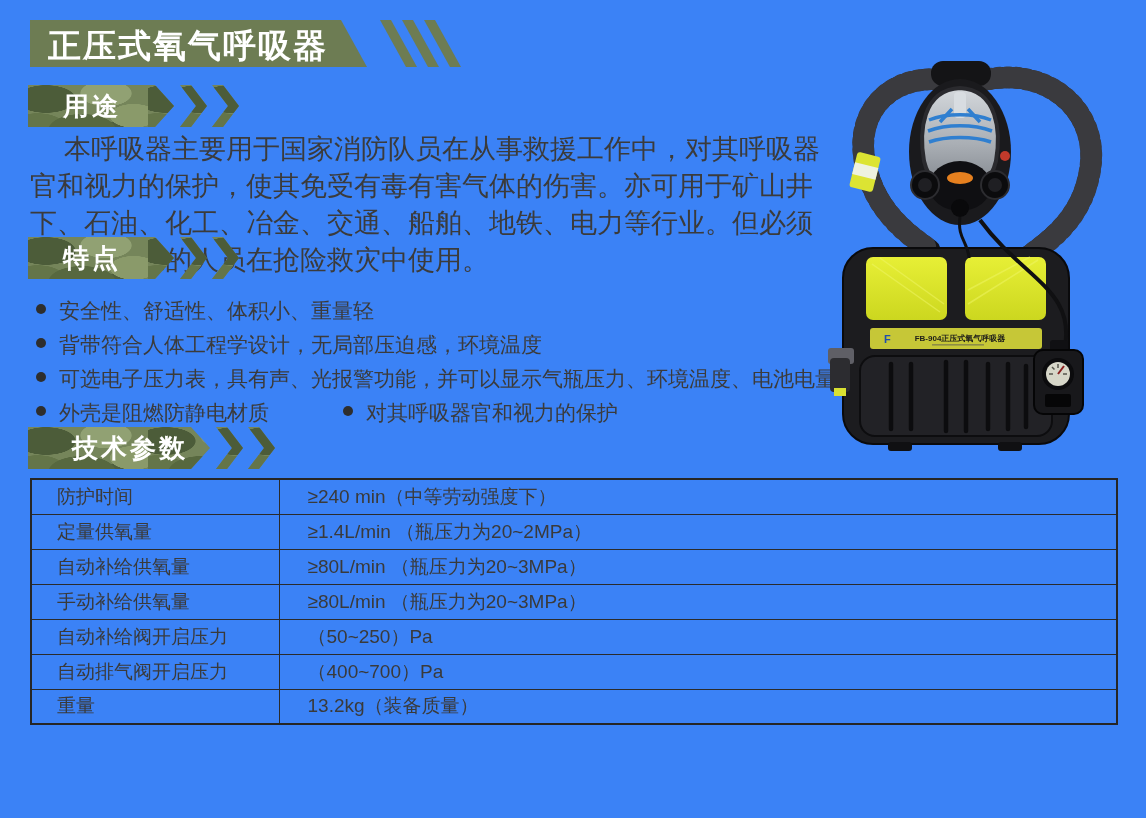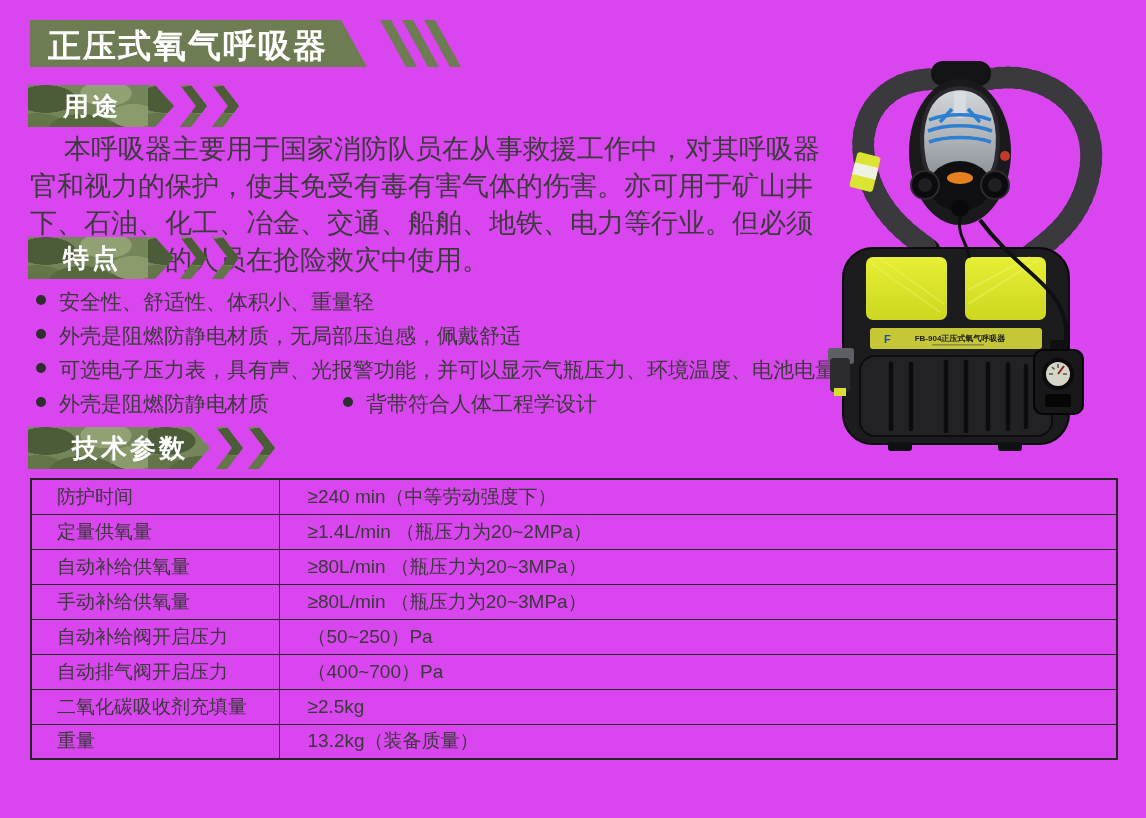--- a/index.html
+++ b/index.html
@@ -1,18 +1,18 @@
 <!DOCTYPE html>
 <html><head>
 <meta charset="utf-8">
 <style>
   * { box-sizing: border-box; margin: 0; padding: 0; }
   html,body { width:1146px; height:818px; background:#ffffff;
     font-family:"Liberation Sans","DejaVu Sans",sans-serif; color:#3b3b3b; }
-  .page { position:relative; width:1146px; height:818px; background:#d946ef; overflow:hidden; }
+  .page { position:relative; width:1146px; height:818px; background:#3b82f6; overflow:hidden; }
 
   
   .banner { position:absolute; left:30px; top:20px; width:440px; height:47px; }
   .banner-body { position:absolute; left:0; top:0; width:337px; height:47px;
     background:#6d7c53; clip-path:polygon(0 0, 311px 0, 337px 100%, 0 100%); }
   .banner-stripe { position:absolute; top:0; width:37px; height:47px; background:#6d7c53;
     clip-path:polygon(0 0, 11px 0, 37px 100%, 26px 100%); }
   .bs1{left:350px;} .bs2{left:372px;} .bs3{left:394px;}
   .banner-text { position:absolute; left:18px; top:4px; font-size:33px; font-weight:bold;
     color:#fff; letter-spacing:2px; }
@@ -37,21 +37,21 @@
   .badge-sm .badge-block { width:146px;padding-left:35px; }
   .badge-sm .c1 { left:152px; } .badge-sm .c2 { left:184px; }
   .badge-lg .badge-block { width:182px;padding-left:44px; }
   .badge-lg .c1 { left:188px; } .badge-lg .c2 { left:220px; }
 
   
   .purpose { position:absolute; left:30px; top:131px; width:790px;
     font-size:27px; line-height:37px; text-indent:34px; color:#3b3b3b; }
 
   
-  .features { position:absolute; left:32px; top:289px; width:820px; }
+  .features { position:absolute; left:32px; top:298px; width:820px; }
   .feature-row { display:flex; margin-bottom:9px; }
   .feature-item { display:flex; align-items:flex-start; font-size:21px; line-height:25px; color:#3b3b3b; }
   .feature-item + .feature-item { margin-left:70px; }
   .dot { display:inline-block; margin:6px 13px 0 4px; width:10px; height:10px;
     border-radius:50%; background:#2e2e2e; flex:0 0 auto; }
 
   
   .spec { position:absolute; left:30px; top:478px; width:1088px;
     border-collapse:collapse; table-layout:fixed; }
   .spec td { border:1.5px solid #2b2b2b; height:35px; font-size:19px;
@@ -97,37 +97,37 @@
   <div class="features">
     <div class="feature-row">
       <div class="feature-item">
         <span class="dot"></span>
         <span>安全性、舒适性、体积小、重量轻</span>
       </div>
     </div>
     <div class="feature-row">
       <div class="feature-item">
         <span class="dot"></span>
-        <span>外壳是阻燃防静电材质，无局部压迫感，佩戴舒适</span>
+        <span>背带符合人体工程学设计，无局部压迫感，环境温度</span>
       </div>
     </div>
     <div class="feature-row">
       <div class="feature-item">
         <span class="dot"></span>
         <span>可选电子压力表，具有声、光报警功能，并可以显示气瓶压力、环境温度、电池电量</span>
       </div>
     </div>
     <div class="feature-row">
       <div class="feature-item">
         <span class="dot"></span>
         <span>外壳是阻燃防静电材质</span>
       </div>
       <div class="feature-item">
         <span class="dot"></span>
-        <span>背带符合人体工程学设计</span>
+        <span>对其呼吸器官和视力的保护</span>
       </div>
     </div>
   </div>
 
   <div class="badge badge-lg" style="top:427px; width:250px;">
     <div class="badge-block camo">
       <span>技术参数</span>
     </div>
     <div class="badge-chevron camo c1"></div>
     <div class="badge-chevron camo c2"></div>
@@ -151,24 +151,20 @@
         <td class="lbl">手动补给供氧量</td>
         <td class="val">≥80L/min （瓶压力为20~3MPa）</td>
       </tr>
       <tr>
         <td class="lbl">自动补给阀开启压力</td>
         <td class="val">（50~250）Pa</td>
       </tr>
       <tr>
         <td class="lbl">自动排气阀开启压力</td>
         <td class="val">（400~700）Pa</td>
-      </tr>
-      <tr>
-        <td class="lbl">二氧化碳吸收剂充填量</td>
-        <td class="val">≥2.5kg</td>
       </tr>
       <tr>
         <td class="lbl">重量</td>
         <td class="val">13.2kg（装备质量）</td>
       </tr>
     </tbody>
   </table>
 
   <svg class="product" viewBox="0 0 302 408">
     <defs>

